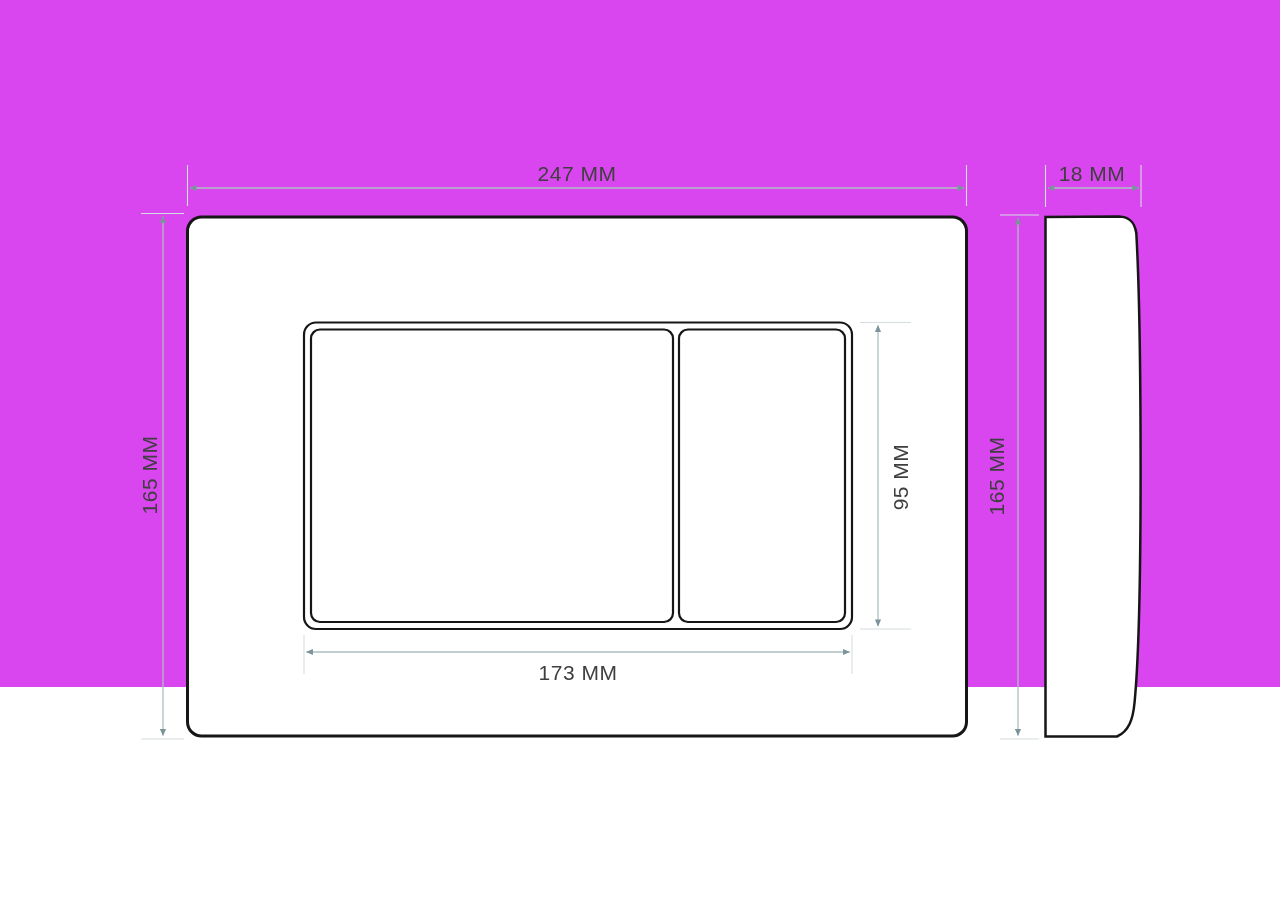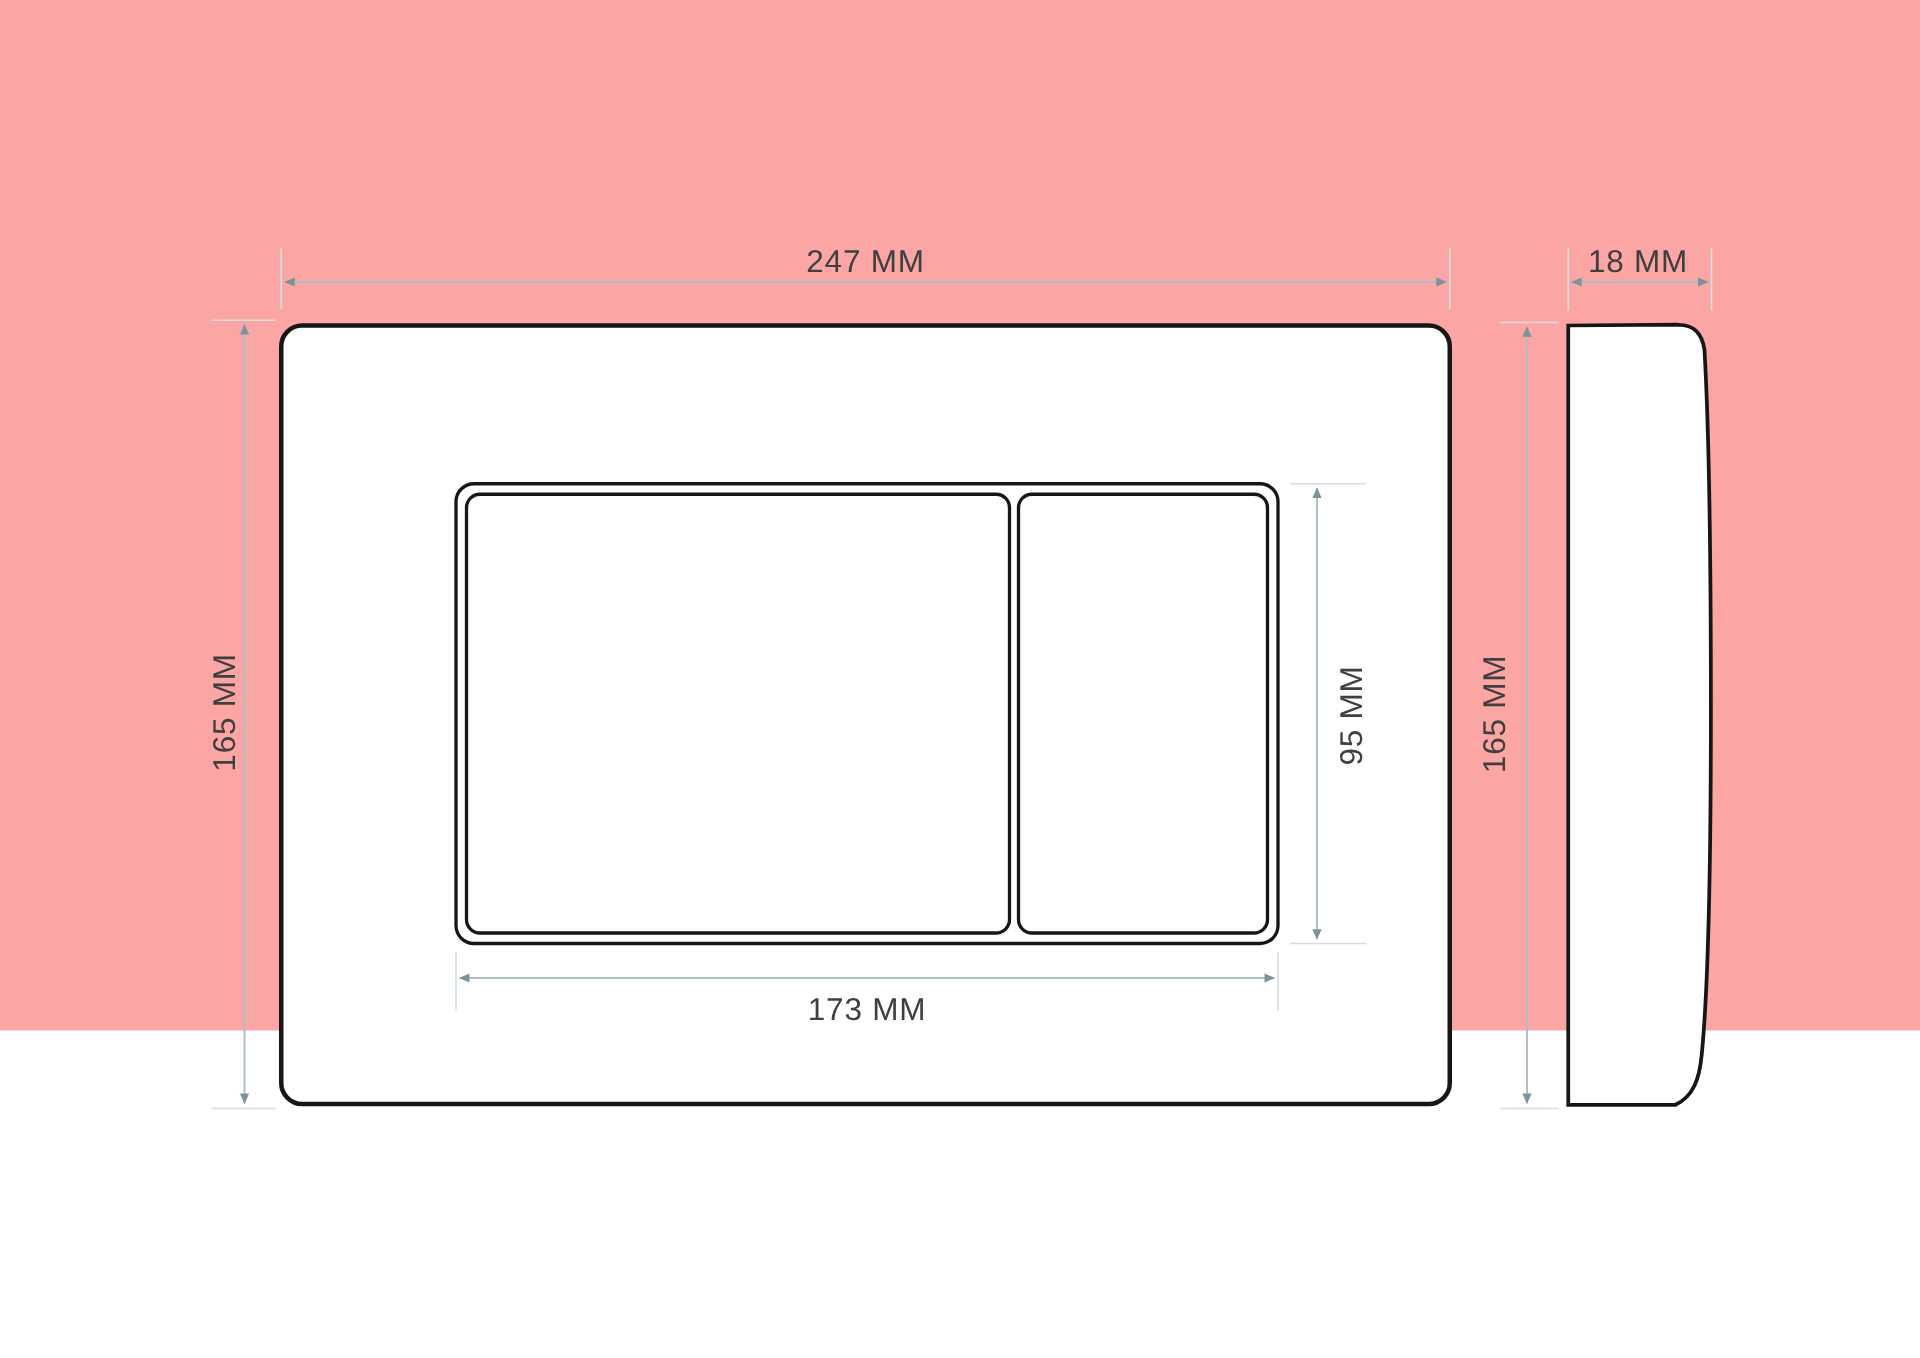--- a/index.html
+++ b/index.html
@@ -7,21 +7,21 @@
     padding: 0;
     background: #ffffff;
     width: 1280px;
     height: 905px;
     overflow: hidden;
   }
   .canvas {
     position: relative;
     width: 1280px;
     height: 687px;
-    background: #fca5a5;
+    background: #d946ef;
   }
   svg {
     display: block;
   }
   .dim-label {
     font-family: "Liberation Sans", sans-serif;
     font-size: 21px;
     letter-spacing: 0.5px;
     fill: #3f3f3f;
   }

